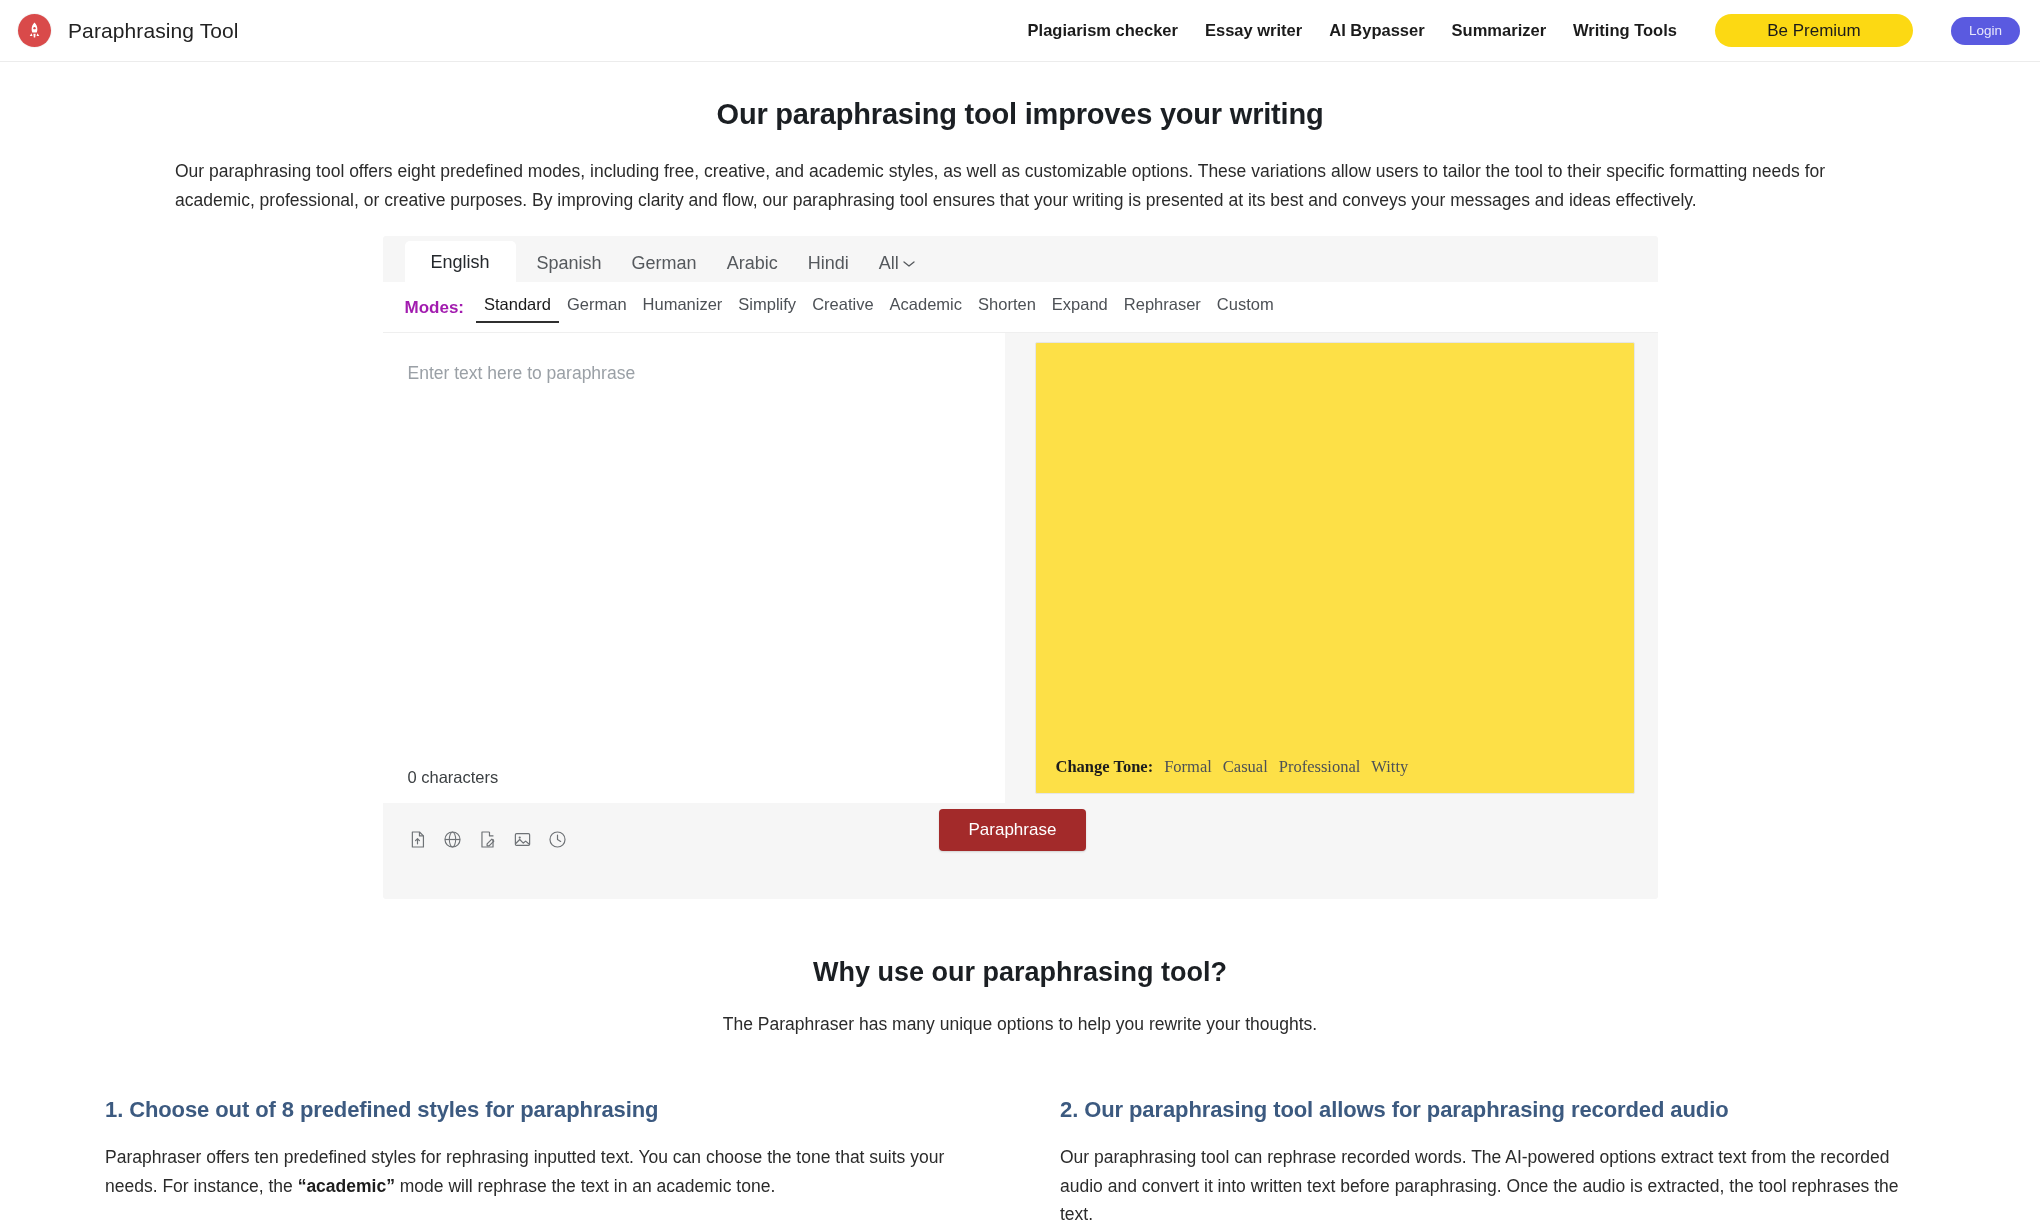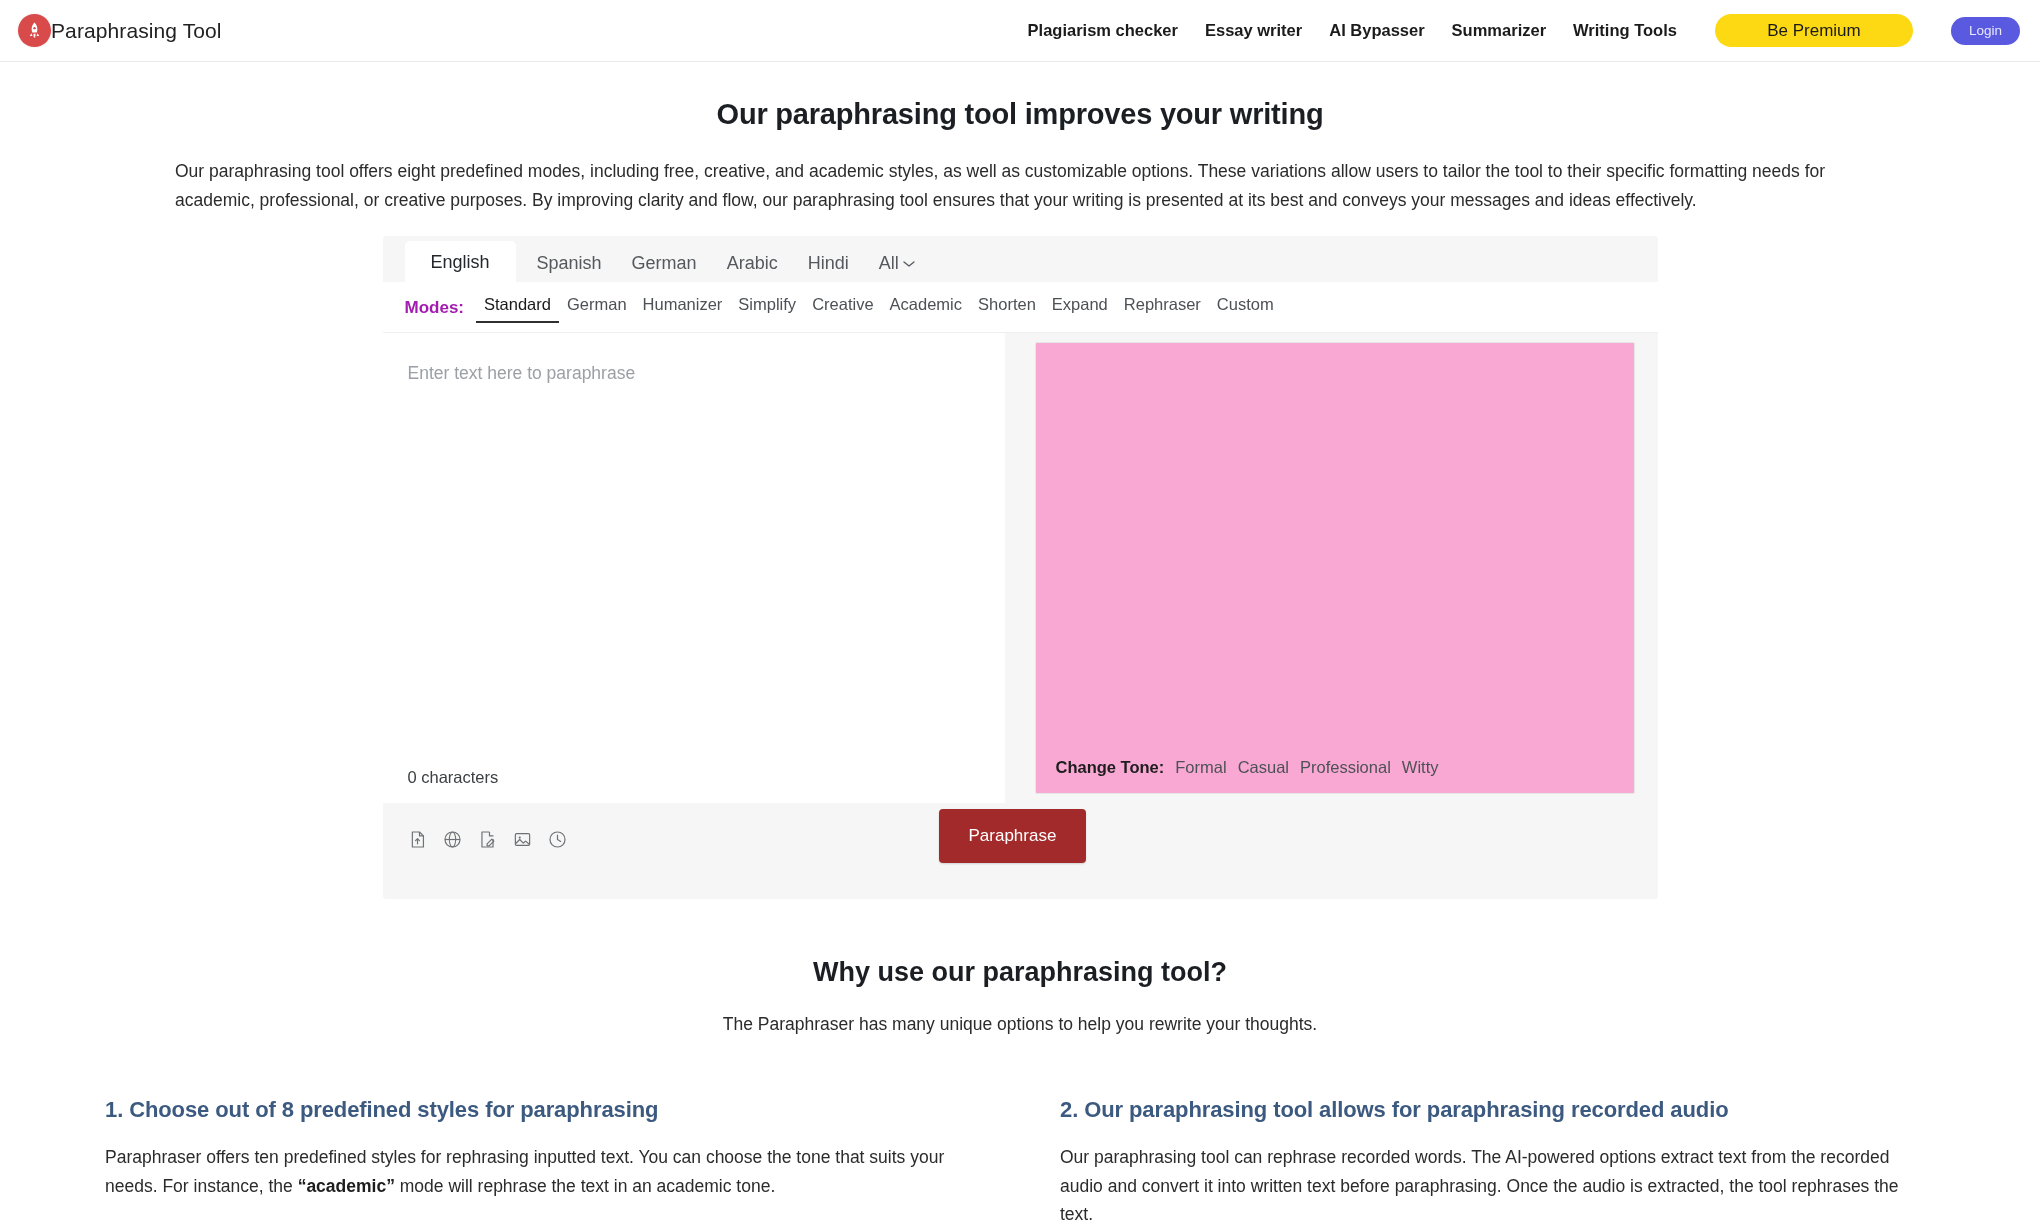--- a/index.html
+++ b/index.html
@@ -14,21 +14,21 @@
 
   
   .header {
     height: 62px;
     display: flex;
     align-items: center;
     padding: 0 20px 0 18px;
     border-bottom: 1px solid #ececec;
     background: #fff;
   }
-  .brand { display: flex; align-items: center; gap: 0; }
+  .brand { display: flex; align-items: center; gap: 17px; }
   .logo-circle {
     width: 33px; height: 33px; border-radius: 50%;
     background: #d94a4a;
     display: flex; align-items: center; justify-content: center;
     box-shadow: 0 0 0 1px rgba(0,0,0,.04);
   }
   .brand-name { font-size: 21px; font-weight: 400; color: #222; letter-spacing: .1px; }
 
   .nav { margin-left: auto; display: flex; align-items: center; gap: 27px; }
   .nav-link {
@@ -130,27 +130,27 @@
   .pane-left {
     width: 622px;
     background: #fff;
     min-height: 470px;
     position: relative;
     display: flex; flex-direction: column;
   }
   .pane-gap { width: 30px; background: #f6f6f6; }
   .pane-right {
     width: 600px;
-    background: #f9a8d4;
+    background: #fde047;
     border: 1px solid #e6e6e6;
     border-radius: 2px;
     margin: 9px 0 9px 0;
     min-height: 452px;
     position: relative;
-    display: flex; flex-direction: column;
+    display: flex; flex-direction: column; font-family: Liberation Serif, serif;
   }
   .placeholder {
     padding: 30px 0 0 25px;
     font-size: 17.5px;
     color: #9aa0a6;
   }
   .pane-foot-left {
     margin-top: auto;
     padding: 0 0 16px 25px;
     font-size: 16.5px;
@@ -177,21 +177,21 @@
   .btn-paraphrase {
     position: absolute;
     left: 556px;
     top: 6px;
     background: #a32a2a;
     color: #ffffff;
     border: none;
     border-radius: 4px;
     font-size: 17px;
     padding: 0 30px;
-    height: 54px;
+    height: 42px;
     cursor: pointer;
     box-shadow: 0 1px 2px rgba(0,0,0,.15);
     font-family: "Liberation Sans", sans-serif;
   }
 
   
   .why { margin-top: 58px; text-align: center; }
   .why-title { font-size: 27px; font-weight: 700; color: #1b1f23; }
   .why-sub { margin-top: 26px; font-size: 17.5px; color: #2b2b2b; }
 

